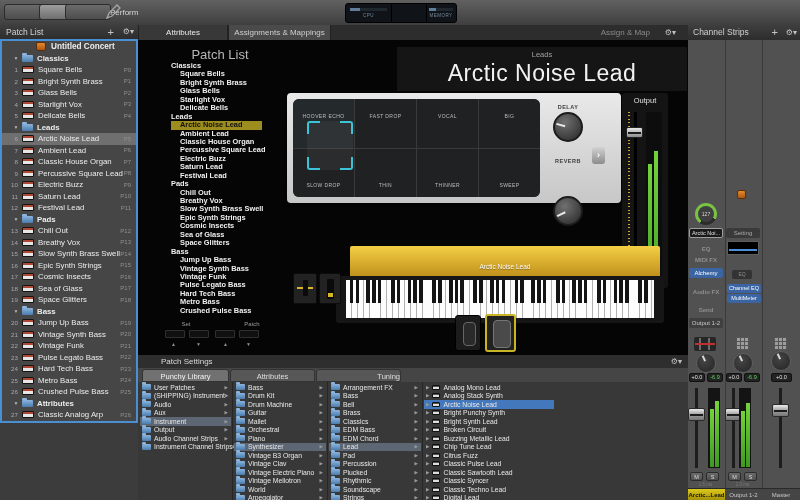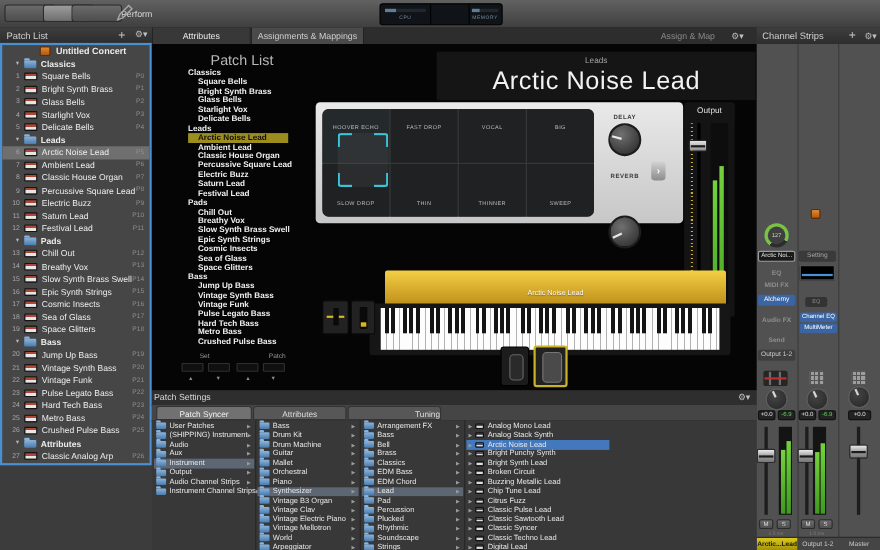--- a/index.html
+++ b/index.html
@@ -501,25 +501,25 @@
     </div>
   </div>
   <div class="abs pedal" style="left:455px;top:315px;width:26px;height:36px;">
     <div class="pedal-in" style="left:7px;top:6px;width:11px;height:22px;border:1px solid #666;background:#2a2a2a;"></div>
   </div>
   <div class="abs pedal" style="left:485px;top:314px;width:31px;height:38px;border:2px solid #c8b424;background:#222;">
     <div class="pedal-in" style="left:6px;top:4px;width:16px;height:26px;background:#4a4a4a;border:1px solid #777;"></div>
   </div>
 
   <div id="ps-hdr" class="abs">
-    <span style="padding-left:2px;">Patch Settings</span>
+    <span style="padding-left:23px;">Patch Settings</span>
     <span class="abs gear" style="right:6px;top:0;line-height:13px;">⚙▾</span>
   </div>
   <div id="ps-tabs" class="abs">
-    <div class="ps-tab active" style="left:4px;width:87px;">Patch Syncer</div>
+    <div class="ps-tab active" style="left:4px;width:87px;">Punchy Library</div>
     <div class="ps-tab" style="left:92px;width:85px;">Attributes</div>
     <div class="ps-tab" style="left:178px;width:85px;text-align:right;">Tuning</div>
   </div>
   <div id="ps-body" class="abs">
     <div class="vsep" style="left:94px;"></div>
     <div class="vsep" style="left:189px;"></div>
     <div class="vsep" style="left:284px;"></div>
     <div class="lib-col" style="left:2px;width:91px;" id="lib-c0">
         <div class="librow">
           <span class="folder f"></span>

